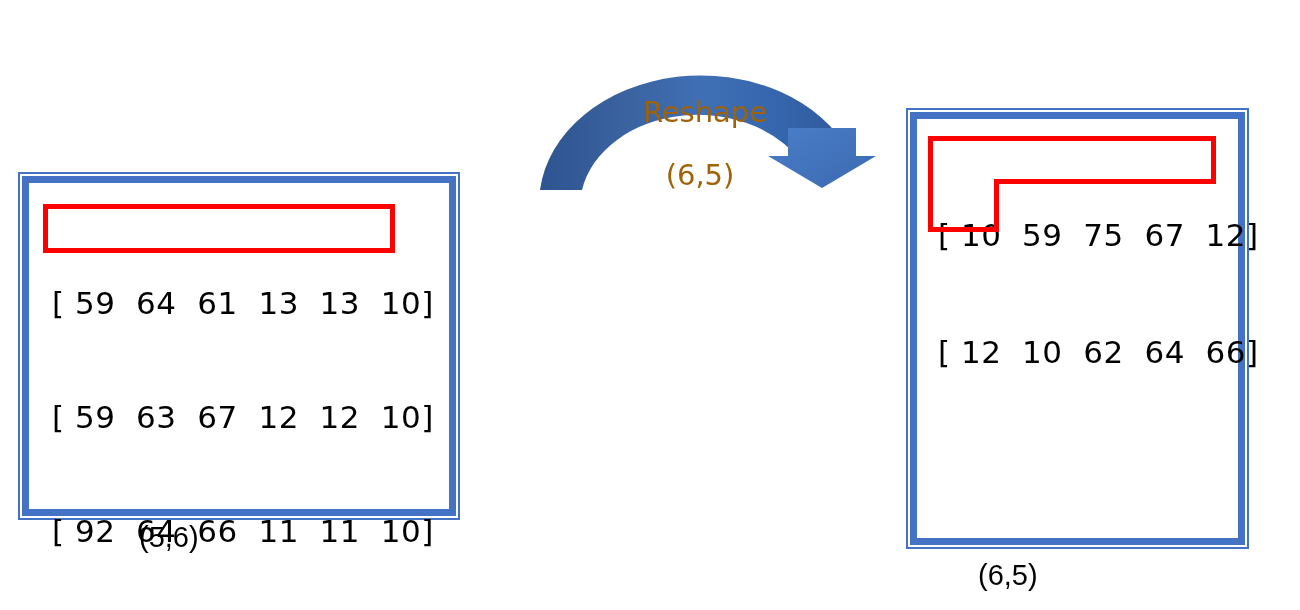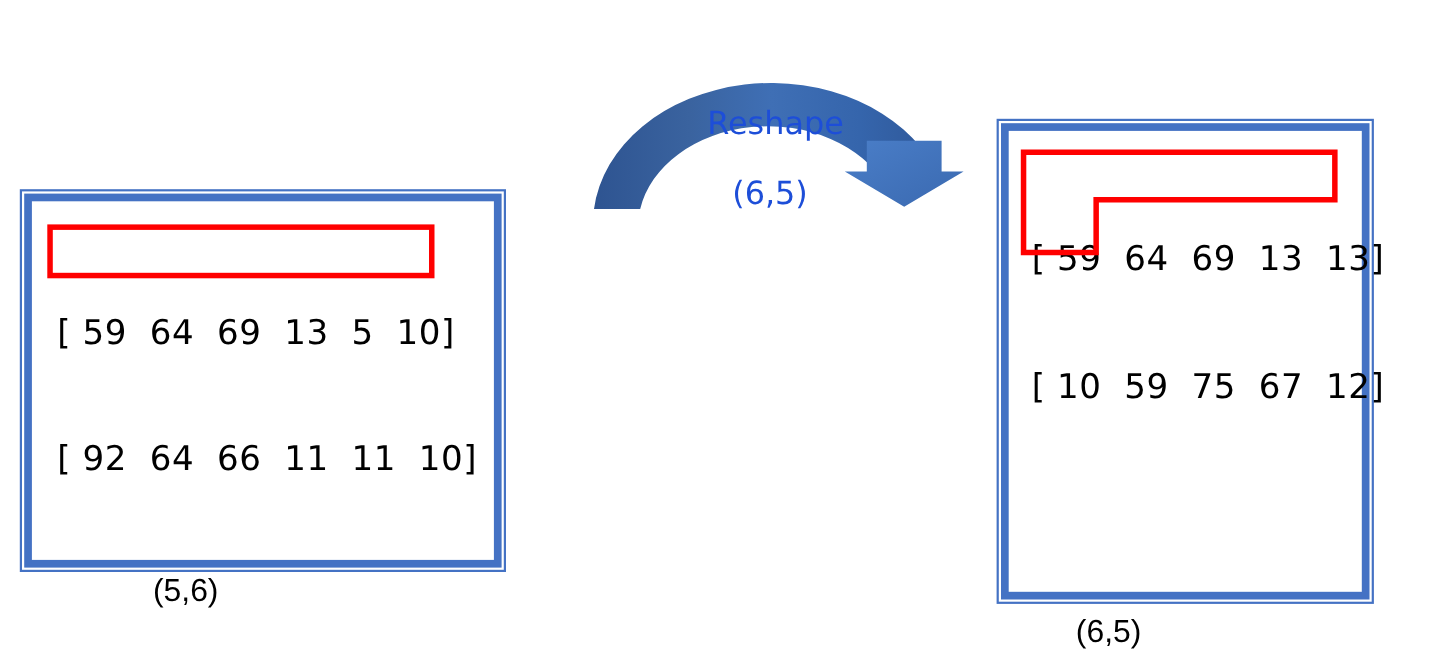--- a/index.html
+++ b/index.html
@@ -85,21 +85,21 @@
     left: 520px;
     top: 28px;
     width: 360px;
     height: 175px;
   }
   #reshape-arrow svg { display: block; }
 
   
   .arrow-label {
     position: absolute;
-    color: #1d4ed8;
+    color: #a16207;
     font-family: "DejaVu Sans", sans-serif;
     font-size: 29px;
     text-align: center;
     white-space: nowrap;
   }
   #label-reshape { left: 605px; top: 95px; width: 200px; }
   #label-target-shape { left: 605px; top: 158px; width: 190px; }
 
   
   .shape-caption {
@@ -113,21 +113,22 @@
   #caption-right { left: 978px; top: 559px; width: 200px; }
 </style>
 </head>
 <body>
 
 <div id="canvas">
 
   <div id="left-box" class="matrix-box"></div>
 
   <div id="left-rows" class="matrix-rows">
-    <span class="mrow">[ 59  64  69  13  5  10]</span>
+    <span class="mrow">[ 59  64  61  13  13  10]</span>
+    <span class="mrow">[ 59  63  67  12  12  10]</span>
     <span class="mrow">[ 92  64  66  11  11  10]</span>
     
     
   </div>
 
   <div id="left-highlight"></div>
 
   <div id="caption-left" class="shape-caption">(5,6)</div>
 
   <div id="reshape-arrow">
@@ -162,22 +163,22 @@
                Z" fill="url(#headGrad)"></path>
     </svg>
   </div>
 
   <div id="label-reshape" class="arrow-label">Reshape</div>
   <div id="label-target-shape" class="arrow-label">(6,5)</div>
 
   <div id="right-box" class="matrix-box"></div>
 
   <div id="right-rows" class="matrix-rows">
-    <span class="mrow">[ 59  64  69  13  13]</span>
     <span class="mrow">[ 10  59  75  67  12]</span>
+    <span class="mrow">[ 12  10  62  64  66]</span>
     
     
   </div>
 
   <div id="right-highlight">
     <svg width="288" height="96" viewBox="0 0 288 96" xmlns="http://www.w3.org/2000/svg">
 
       <path d="M 2.5,2.5 L 285.5,2.5 L 285.5,45.5 L 68.5,45.5 L 68.5,93.5 L 2.5,93.5 Z" fill="none" stroke="#FF0000" stroke-width="5"></path>
     </svg>
   </div>

